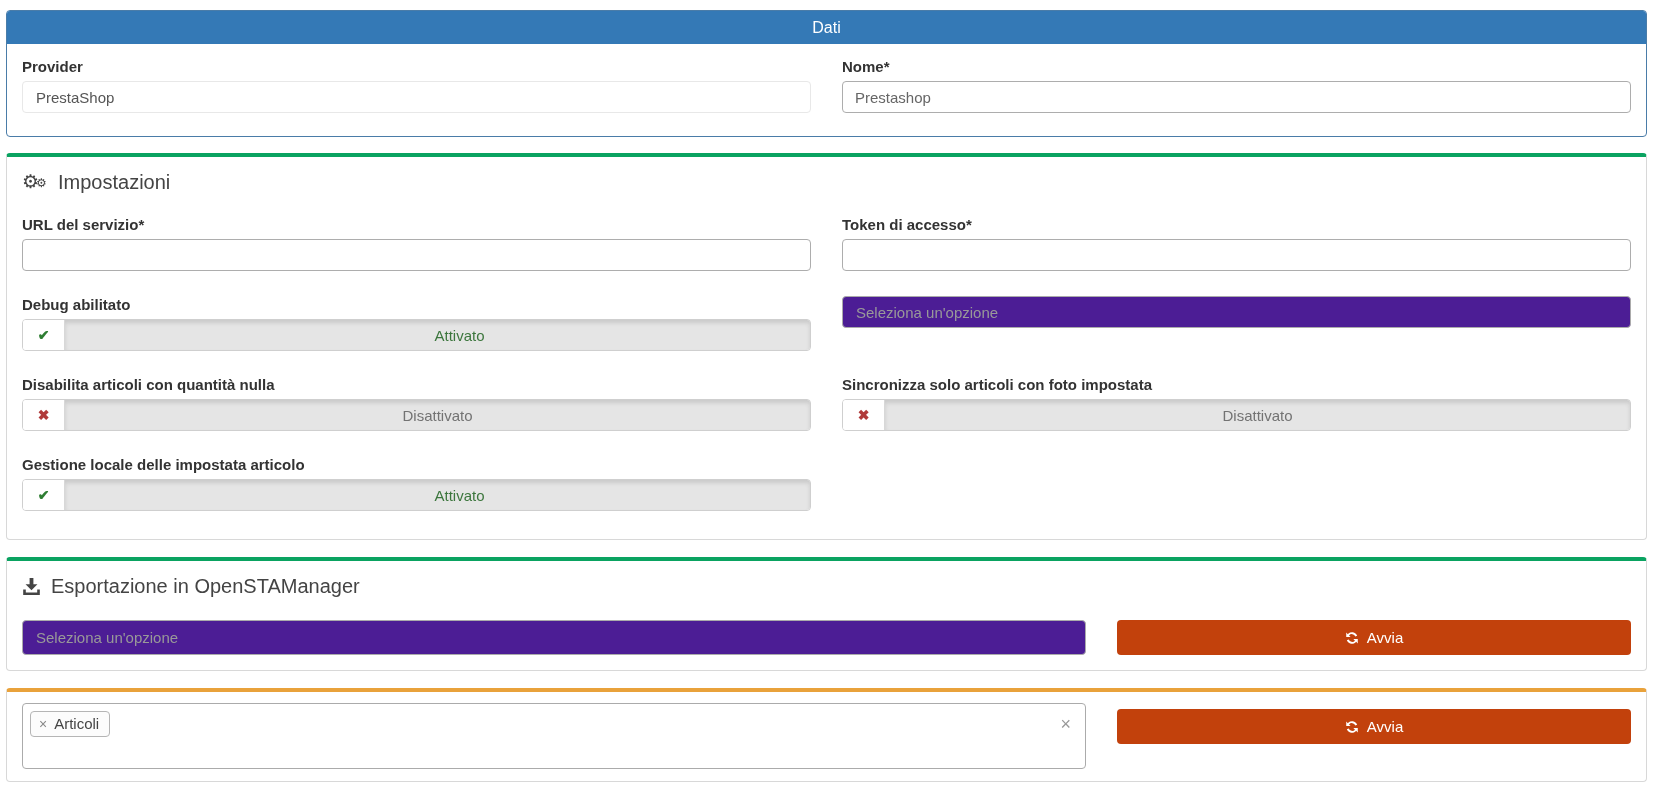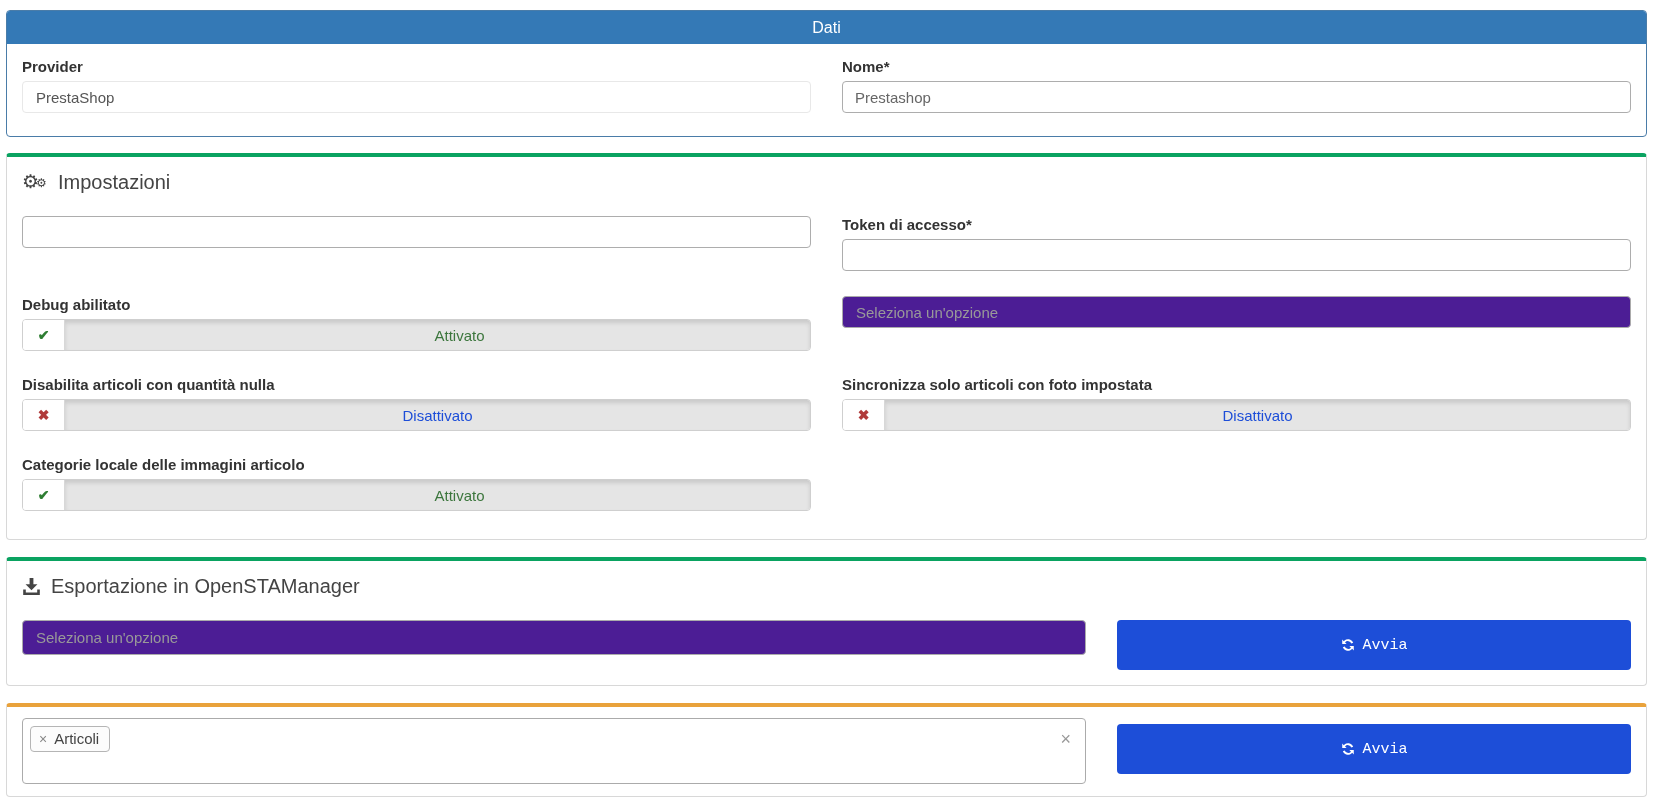--- a/index.html
+++ b/index.html
@@ -53,34 +53,34 @@
     overflow: hidden; background: #fff; cursor: pointer; }
   .toggle-handle { width: 42px; flex: 0 0 42px; background: #fff;
     border-right: 1px solid #d8d8d8; display: flex; align-items: center; justify-content: center;
     font-size: 14px; font-weight: bold; }
   .toggle-track { flex: 1; background: #e5e5e5;
     box-shadow: inset 0 3px 4px rgba(0,0,0,0.12);
     display: flex; align-items: center; justify-content: center; font-size: 15px; }
   .toggle.on  .toggle-handle { color: #2e7d32; }
   .toggle.off .toggle-handle { color: #b03a3a; }
   .toggle.on  .toggle-track  { color: #3c763d; padding-left: 44px; }
-  .toggle.off .toggle-track  { color: #1d4ed8; }
+  .toggle.off .toggle-track  { color: #737373; }
 
   .select-box { position: relative; width: 100%; height: 32px; border: 1px solid #ababab;
     border-radius: 4px; background: #4c1d95; display: flex; align-items: center;
     padding: 0 13px; font-size: 15px; color: #999; cursor: pointer; }
   .select-box.tall { height: 35px; }
 
   .action-row { display: grid; grid-template-columns: 1fr 0.483fr; column-gap: 31px;
     align-items: start; }
 
-  .btn-info { width: 100%; height: 50px; background: #1d4ed8; border: none;
+  .btn-info { width: 100%; height: 35px; background: #c2410c; border: none;
     border-radius: 4px; color: #fff; font-size: 15px; display: flex; align-items: center;
     justify-content: center; gap: 8px; cursor: pointer;
-    font-family: Liberation Mono, monospace; }
+    font-family: Liberation Sans, sans-serif; }
   .btn-info svg { fill: #fff; }
   .btn-offset { margin-top: 6px; }
 
   
   .multiselect { position: relative; width: 100%; height: 66px; border: 1px solid #ababab;
     border-radius: 4px; background: #fff; padding: 7px 30px 7px 7px; cursor: text; }
   .tag { display: inline-flex; align-items: center; gap: 7px; border: 1px solid #b5b5b5;
     border-radius: 4px; background: #fcfcfc; padding: 3px 10px 4px 8px;
     font-size: 15px; color: #444; }
   .tag .tag-x { color: #888; font-size: 14px; cursor: pointer; }
@@ -115,20 +115,21 @@
       <div class="section-title">
         <span class="gears">
           <span class="gear-big">⚙</span>
           <span class="gear-small">⚙</span>
         </span>
         <span>Impostazioni</span>
       </div>
 
       <div class="grid2 form-row">
         <div>
+          <label class="field-label">URL del servizio*</label>
           <input class="text-input" type="text" style="">
         </div>
         <div>
           <label class="field-label">Token di accesso*</label>
           <input class="text-input" type="text" style="">
         </div>
       </div>
 
       <div class="grid2 form-row">
         <div>
@@ -157,21 +158,21 @@
           <label class="field-label">Sincronizza solo articoli con foto impostata</label>
           <div class="toggle off">
             <span class="toggle-handle">✖</span>
             <span class="toggle-track">Disattivato</span>
           </div>
         </div>
       </div>
 
       <div class="grid2 form-row last">
         <div>
-          <label class="field-label">Categorie locale delle immagini articolo</label>
+          <label class="field-label">Gestione locale delle impostata articolo</label>
           <div class="toggle on">
             <span class="toggle-handle">✔</span>
             <span class="toggle-track">Attivato</span>
           </div>
         </div>
         <div></div>
       </div>
     </div>
   </div>
 

